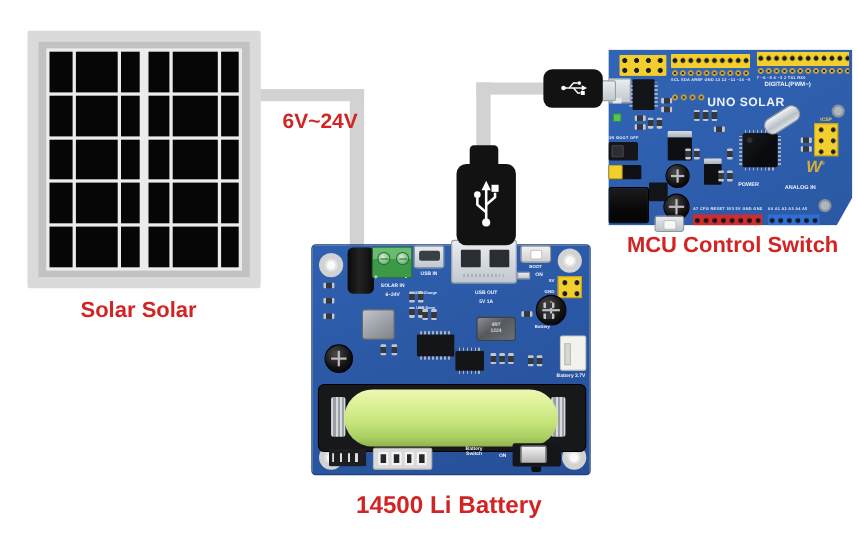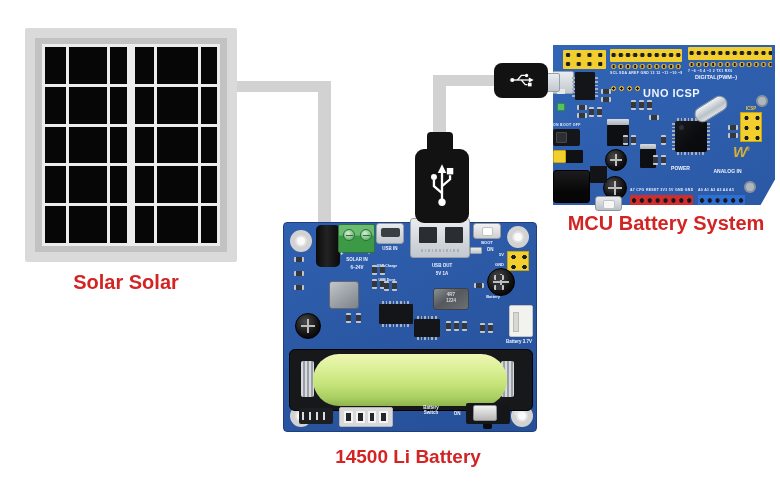--- a/index.html
+++ b/index.html
@@ -120,20 +120,21 @@
             <div class="cell"></div>
             <div class="cell"></div>
             <div class="cell"></div>
             <div class="cell"></div>
           </div>
       </div>
     </div>
   </div>
   <div class="abs cap-label" style="left:38px;top:271px;width:176px;font-size:20px;">Solar Solar</div>
 
+  <div class="abs cap-label" style="left:243px;top:101px;width:96px;font-size:19px;">6V~24V</div>
 
   <div class="abs pcb bat-pcb" style="left:283px;top:222px;width:254px;height:210px;">
 
     <div class="abs hole" style="left:6px;top:7px;width:22px;height:22px;">
         <div class="hole-in"></div>
       </div>
     <div class="abs hole" style="left:223px;top:3px;width:22px;height:22px;">
         <div class="hole-in"></div>
       </div>
     <div class="abs hole" style="left:6px;top:182px;width:22px;height:22px;">
@@ -243,21 +244,21 @@
       <div>Battery</div>
       <div>Switch</div>
     </div>
     <div class="abs silk" style="left:166px;top:188px;width:14px;font-size:4.5px;">ON</div>
     <div class="abs switch-base" style="left:182px;top:180px;width:44px;height:21px;">
       <div class="abs switch-knob" style="left:7px;top:2px;width:24px;height:16px;"></div>
       <div class="abs" style="left:17px;top:21px;width:9px;height:5px;background:#0c0c0e;border-radius:0 0 2px 2px;"></div>
     </div>
     <div class="abs silk" style="left:227px;top:188px;width:16px;font-size:4.5px;">OFF</div>
   </div>
-  <div class="abs cap-label" style="left:320px;top:447px;width:176px;font-size:19px;">14500 Li Battery</div>
+  <div class="abs cap-label" style="left:320px;top:447px;width:176px;font-size:22px;">14500 Li Battery</div>
 
   <div class="abs usbplug" style="left:427px;top:132px;width:26px;height:22px;border-radius:4px 4px 0 0;"></div>
   <div class="abs usbplug" style="left:415px;top:149px;width:54px;height:74px;">
     <svg width="30" height="46" viewBox="0 0 24 40" style="position:absolute;left:12px;top:13px;">
       <g fill="#fff" stroke="#fff">
         <circle cx="12" cy="35" r="3.2" stroke="none"></circle>
         <rect x="11" y="7" width="2" height="28" stroke="none"></rect>
         <path d="M12 2 L8.3 9.5 L15.7 9.5 Z" stroke="none"></path>
         <path d="M12 27 L5 21 L5 15.5" fill="none" stroke-width="2"></path>
         <circle cx="5" cy="13" r="2.6" stroke="none"></circle>
@@ -270,21 +271,21 @@
   <div class="abs mcu-pcb" style="left:553px;top:45px;width:222px;height:160px;">
 
     <div class="abs yblock" style="left:10px;top:5px;width:43px;height:19px;"></div>
     <div class="abs dots-y" style="left:57px;top:4px;width:72px;height:13px;"></div>
     <div class="abs dots-gold" style="left:57px;top:18px;width:72px;height:7px;"></div>
     <div class="abs tiny-pins" style="left:57px;top:26px;width:72px;">SCL SDA AREF GND 13 12 ~11 ~10 ~9 8</div>
     <div class="abs dots-y" style="left:135px;top:2px;width:84px;height:13px;"></div>
     <div class="abs dots-gold" style="left:135px;top:16px;width:84px;height:7px;"></div>
     <div class="abs tiny-pins" style="left:135px;top:24px;width:84px;">7 ~6 ~5 4 ~3 2 TX1 RX0</div>
     <div class="abs silk" style="left:98px;top:29px;width:86px;font-size:5.5px;text-align:right;">DIGITAL(PWM~)</div>
-    <div class="abs silk" style="left:90px;top:42px;width:90px;font-size:11px;letter-spacing:.5px;text-align:left;">UNO ICSP</div>
+    <div class="abs silk" style="left:90px;top:42px;width:90px;font-size:11px;letter-spacing:.5px;text-align:left;">UNO SOLAR</div>
 
     <div class="abs silver" style="left:-1px;top:26px;width:22px;height:23px;border-radius:2px;"></div>
 
     <div class="abs soic" style="left:22px;top:27px;width:20px;height:28px;">
       <div class="abs pins-v" style="left:-3px;top:3px;height:22px;"></div>
       <div class="abs pins-v" style="right:-3px;top:3px;height:22px;"></div>
     </div>
     <div class="abs dots-gold" style="left:57px;top:40px;width:32px;height:8px;background-size:8px 8px;"></div>
     <div class="abs" style="left:4px;top:44px;width:8px;height:5px;background:#e8e8e8;"></div>
     <div class="abs" style="left:4px;top:58px;width:8px;height:8px;background:#58c25e;border:1px solid #2f8f3a;border-radius:1px;"></div>
@@ -354,21 +355,21 @@
     <div class="abs silk" style="left:152px;top:124px;width:45px;font-size:5px;">ANALOG IN</div>
     <div class="abs tiny-pins" style="left:77px;top:143px;width:63px;">A7 CFG RESET 3V3 5V GND GND VIN</div>
     <div class="abs tiny-pins" style="left:145px;top:143px;width:47px;">A0 A1 A2 A3 A4 A5</div>
     <div class="abs hdr-red" style="left:77px;top:150px;width:63px;height:10px;"></div>
     <div class="abs hdr-blue" style="left:145px;top:150px;width:47px;height:10px;"></div>
   </div>
 
   <div class="abs" style="left:595px;top:196px;width:27px;height:15px;background:linear-gradient(180deg,#e9ecef,#b9c0c7);border:1px solid #8f979e;border-radius:3px;">
     <div class="abs" style="left:7px;top:3px;width:12px;height:9px;background:#f7f7f7;border:1px solid #c2c2c2;border-radius:2px;"></div>
   </div>
-  <div class="abs cap-label" style="left:560px;top:212px;width:212px;font-size:20px;">MCU Battery System</div>
+  <div class="abs cap-label" style="left:560px;top:212px;width:212px;font-size:20px;">MCU Control Switch</div>
 
   <div class="abs silver" style="left:546px;top:73px;width:14px;height:19px;border-radius:2px;"></div>
   <div class="abs usbplug" style="left:494px;top:63px;width:54px;height:35px;border-radius:8px;">
     <svg width="40" height="26" viewBox="0 0 24 40" style="position:absolute;left:8px;top:4px;transform:rotate(90deg);transform-origin:center;">
       <g fill="#fff" stroke="#fff">
         <circle cx="12" cy="35" r="3.2" stroke="none"></circle>
         <rect x="11" y="7" width="2" height="28" stroke="none"></rect>
         <path d="M12 2 L8.3 9.5 L15.7 9.5 Z" stroke="none"></path>
         <path d="M12 27 L5 21 L5 15.5" fill="none" stroke-width="2"></path>
         <circle cx="5" cy="13" r="2.6" stroke="none"></circle>

